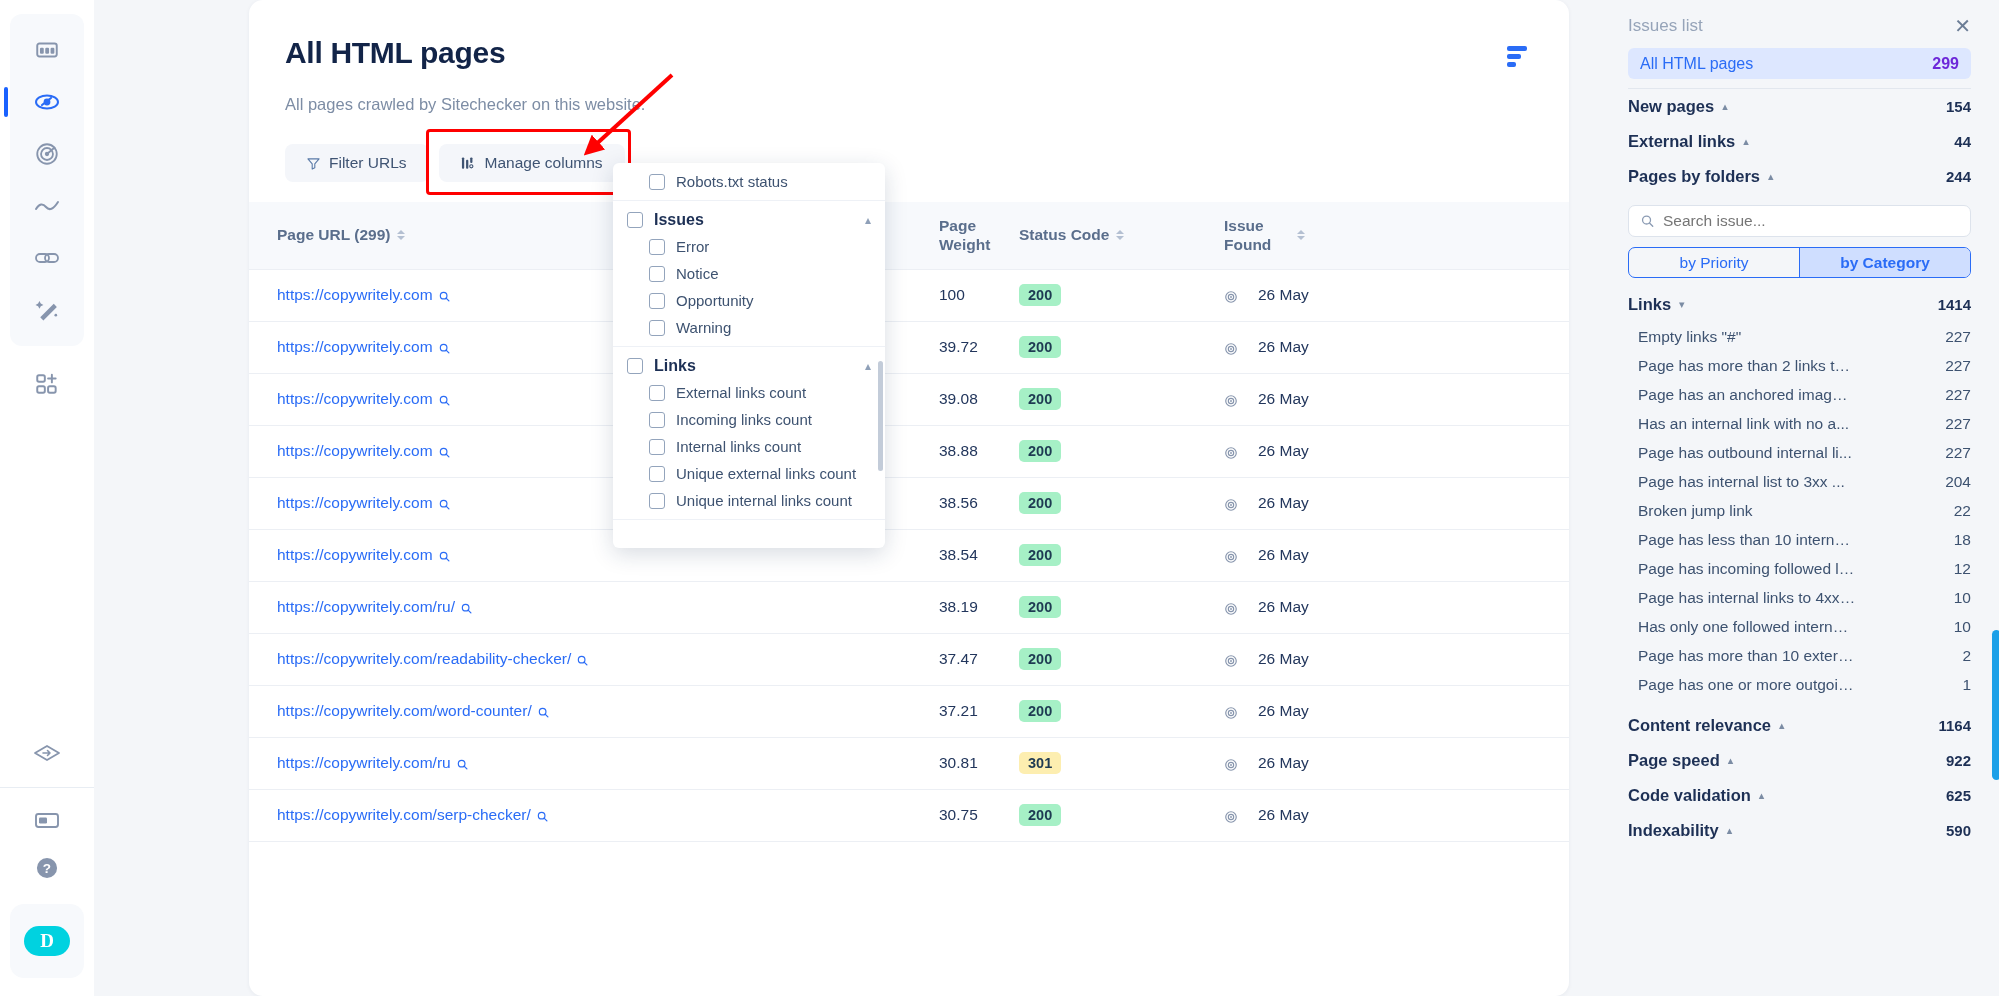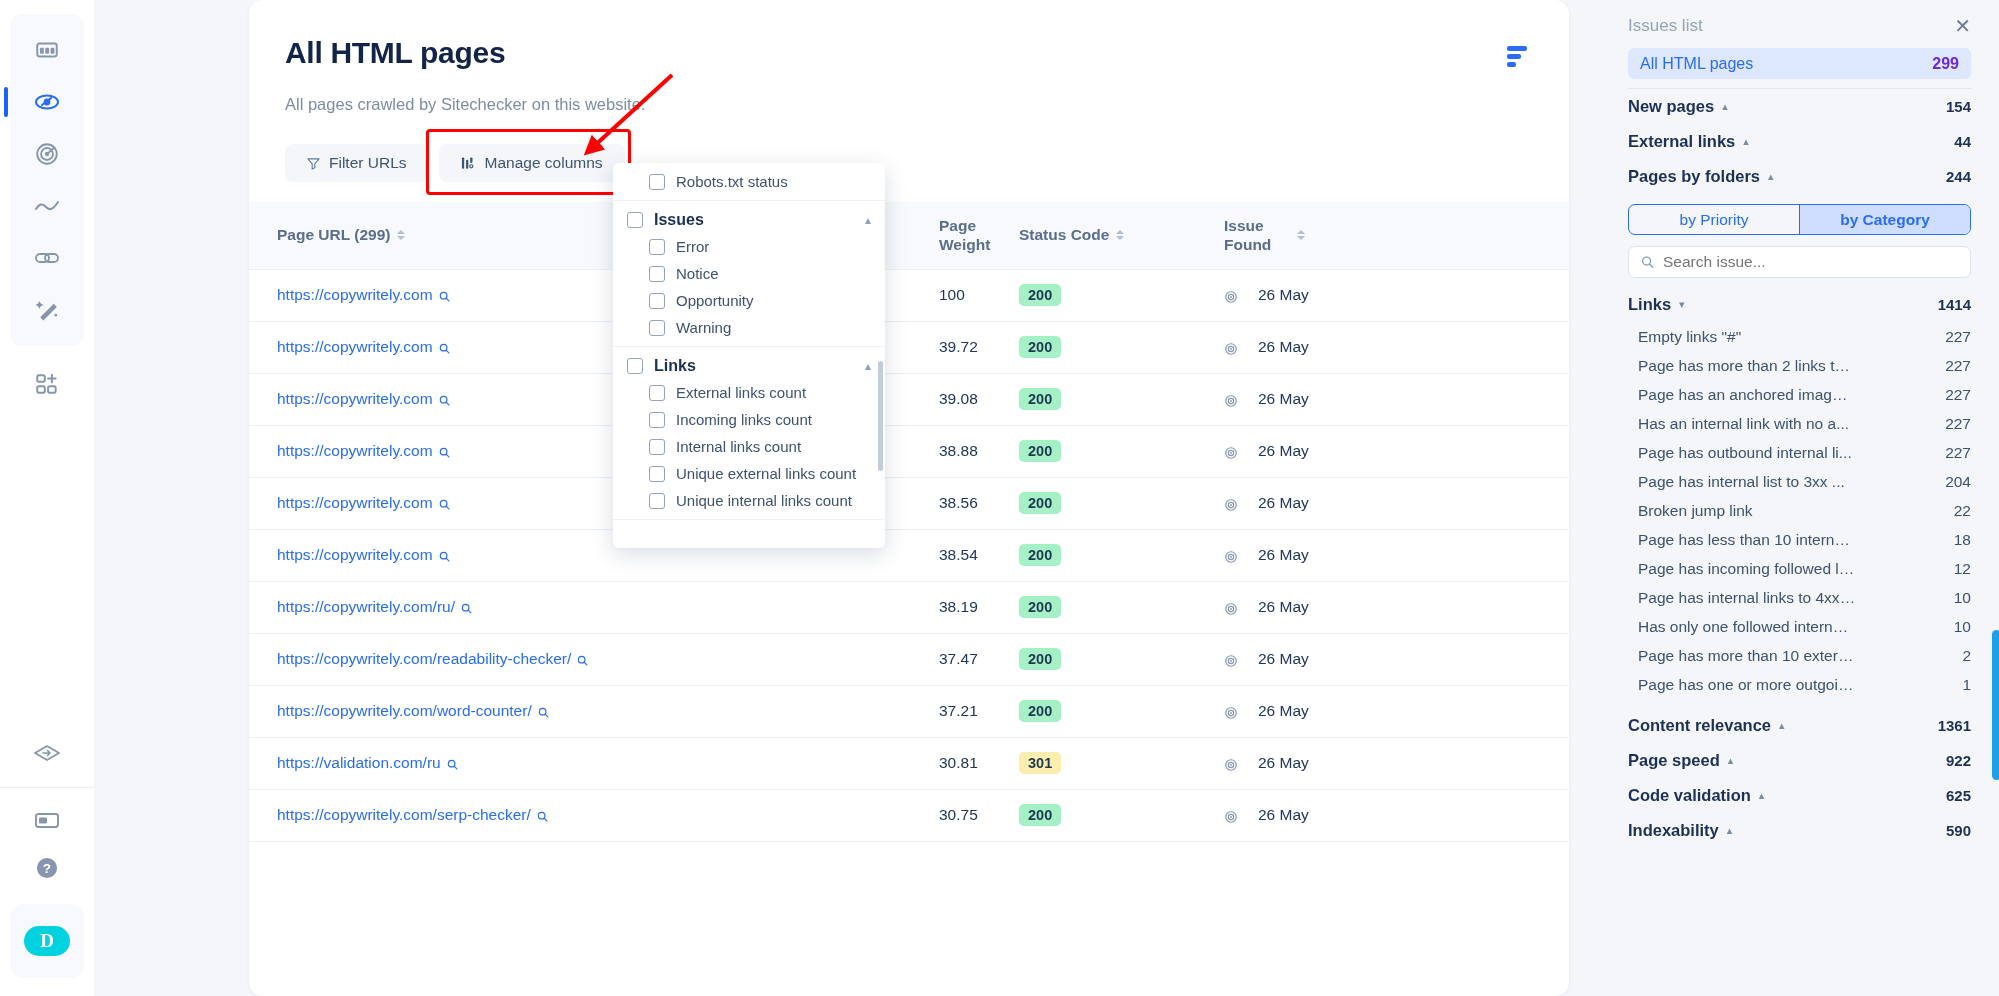--- a/index.html
+++ b/index.html
@@ -548,21 +548,21 @@
                   <circle cx="12" cy="12" r="9" fill="none" stroke="#8795ad" stroke-width="2"></circle>
                   <circle cx="12" cy="12" r="4.6" fill="none" stroke="#8795ad" stroke-width="2"></circle>
                   <circle cx="12" cy="12" r="1.6" fill="#8795ad"></circle>
                 </svg>
                 <span>26 May</span>
               </span>
             </td>
             <td></td>
           </tr>
           <tr>
-            <td class="col-url"><a class="url-link" href="#">https://validation.com/ru</a><span class="url-magnifier"><svg width="11" height="11" viewBox="0 0 14 14" style="vertical-align:middle">
+            <td class="col-url"><a class="url-link" href="#">https://copywritely.com/ru</a><span class="url-magnifier"><svg width="11" height="11" viewBox="0 0 14 14" style="vertical-align:middle">
                   <circle cx="5.9" cy="5.9" r="4.2" fill="none" stroke="#2a6cf6" stroke-width="1.5"></circle>
                   <path d="M9 9 L12.6 12.6" stroke="#2a6cf6" stroke-width="1.6" stroke-linecap="round"></path>
                 </svg></span></td>
             <td></td>
             <td>30.81</td>
             <td><span class="badge warn">301</span></td>
             <td>
               <span class="issue-cell">
                 <svg width="14" height="14" viewBox="0 0 24 24">
                   <circle cx="12" cy="12" r="9" fill="none" stroke="#8795ad" stroke-width="2"></circle>
@@ -694,33 +694,33 @@
         <span class="chev">▴</span>
         <span class="cnt">44</span>
       </div>
       <div class="ip-group">
         <span class="lbl">Pages by folders</span>
         <span class="chev">▴</span>
         <span class="cnt">244</span>
       </div>
     </div>
 
-  <div id="ip-toggle">
-    <div>by Priority</div>
-    <div class="sel">by Category</div>
-  </div>
-
   <div id="ip-search">
     <svg width="14" height="14" viewBox="0 0 16 16">
       <circle cx="6.8" cy="6.8" r="4.9" fill="none" stroke="#8c9cb4" stroke-width="1.6"></circle>
       <path d="M10.4 10.4 L14.4 14.4" stroke="#8c9cb4" stroke-width="1.7" stroke-linecap="round"></path>
     </svg>
     <input placeholder="Search issue..." style="">
   </div>
 
+  <div id="ip-toggle">
+    <div>by Priority</div>
+    <div class="sel">by Category</div>
+  </div>
+
   <div class="ip-spacer"></div>
 
   <div class="ip-group">
     <span class="lbl">Links</span>
     <span class="chev">▾</span>
     <span class="cnt">1414</span>
   </div>
 
   <div id="ip-links-items">
       <div class="ip-item">
@@ -776,21 +776,21 @@
         <span class="cnt">1</span>
       </div>
     </div>
 
   <div class="ip-spacer"></div>
 
   <div id="ip-groups-bottom">
       <div class="ip-group">
         <span class="lbl">Content relevance</span>
         <span class="chev">▴</span>
-        <span class="cnt">1361</span>
+        <span class="cnt">1164</span>
       </div>
       <div class="ip-group">
         <span class="lbl">Page speed</span>
         <span class="chev">▴</span>
         <span class="cnt">922</span>
       </div>
       <div class="ip-group">
         <span class="lbl">Code validation</span>
         <span class="chev">▴</span>
         <span class="cnt">625</span>

